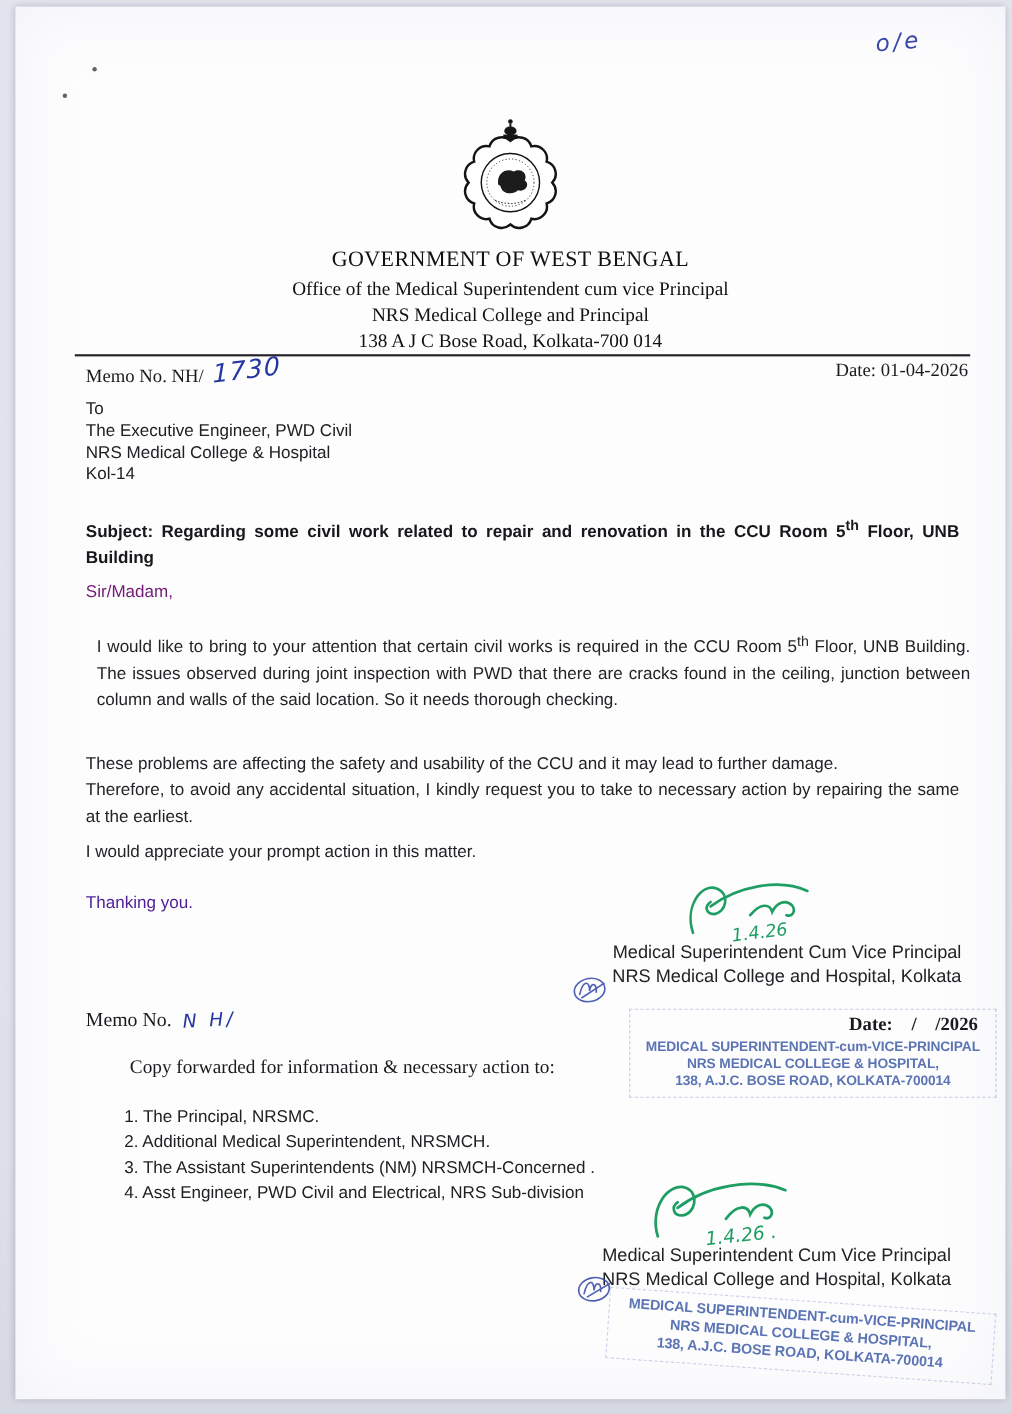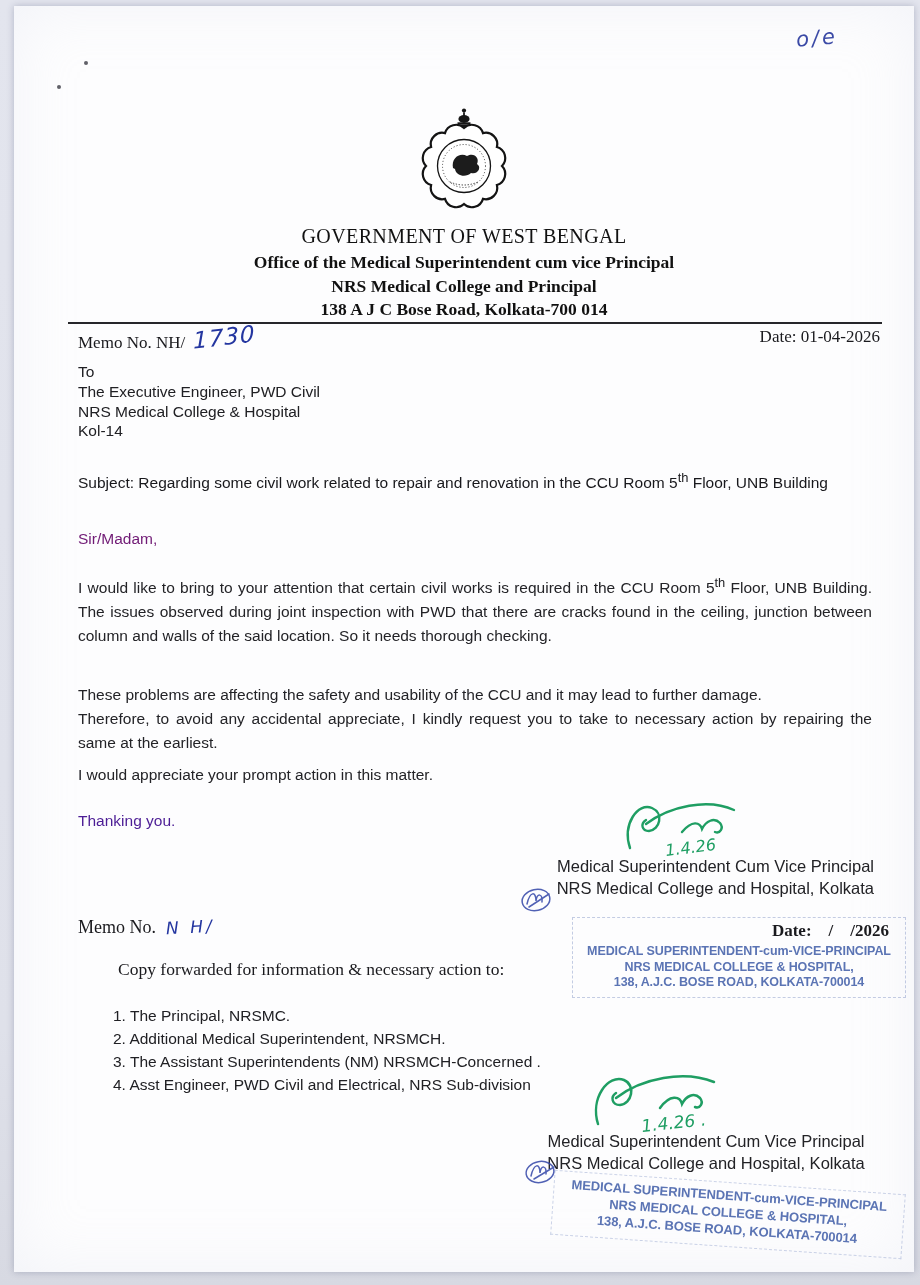--- a/index.html
+++ b/index.html
@@ -20,39 +20,39 @@
   .note-oe {
     left:782px; top:20px; color:#27379d; font-size:21px;
     font-family:"DejaVu Sans",sans-serif; font-style:italic;
     transform:rotate(-5deg); letter-spacing:3px; opacity:.9;
   }
 
   .emblem { left:50%; top:100px; transform:translateX(-50%); }
 
   .header-block { left:0; top:219px; width:100%; text-align:center; font-family:"Liberation Serif",serif; color:#111; }
   .hdr-gov { font-size:20px; letter-spacing:.4px; margin-bottom:3px; }
-  .hdr-bold { font-size:17.5px; font-weight:bold; line-height:23.5px; }
+  .hdr-bold { font-size:17.5px; font-weight:normal; line-height:23.5px; }
 
   .rule { left:54px; top:316px; width:814px; border-top:2px solid #26262a; }
 
   .memo-row { left:64px; top:321px; width:802px; display:flex; justify-content:space-between;
     font-family:"Liberation Serif",serif; font-size:17px; color:#1a1a1e; }
   .hand-blue {
     color:#2436a0; font-family:"DejaVu Sans",sans-serif; font-style:italic;
     display:inline-block; transform:rotate(-7deg) skewX(-6deg);
   }
   .memo-num { font-size:23px; margin-left:8px; position:relative; top:-3px; letter-spacing:1px; }
 
   .recipient { left:64px; top:356px; font-size:15.5px; line-height:19.8px; color:#202024; }
 
-  .subject { left:64px; top:460px; width:794px; font-size:15.5px; font-weight:normal;
+  .subject { left:64px; top:460px; width:794px; font-size:15.5px; font-weight:bold;
     line-height:24px; text-align:justify; color:#18181c; }
   .salutation { left:64px; top:524px; font-size:15.5px; color:#701a75; }
   .para { left:64px; width:794px; font-size:15.5px; line-height:24px; text-align:justify; color:#232327; }
-  .p1 { top:565px; } .p2 { top:657px;margin-top:20px; } .p3 { top:701px; } .p4 { top:757px; }
+  .p1 { top:565px;margin-left:10px; } .p2 { top:657px;margin-top:20px; } .p3 { top:701px; } .p4 { top:757px; }
   .closing { left:64px; top:806px; font-size:15.5px; color:#4c1d95; }
 
   .sig-svg { overflow:visible; }
   .sig1 { left:608px; top:790px; }
   .sig2 { left:574px; top:1060px; }
   .sig-date { font-family:"DejaVu Sans",sans-serif; font-style:italic; }
 
   .title1 { right:40px; top:849px; text-align:right; font-size:16.5px; line-height:22px; color:#222226; }
   .title2 { left:500px; top:1124px; width:384px; text-align:center; font-size:16.5px; line-height:22px; color:#222226; }
 
@@ -129,21 +129,21 @@
     <div class="abs subject">
       <span>Subject: Regarding some civil work related to repair and renovation in the CCU Room 5</span><sup>th</sup><span> Floor, UNB Building</span>
     </div>
 
     <div class="abs salutation">Sir/Madam,</div>
 
     <div class="abs para p1">
       <span>I would like to bring to your attention that certain civil works is required in the CCU Room 5</span><sup>th</sup><span> Floor, UNB Building. The issues observed during joint inspection with PWD that there are cracks found in the ceiling, junction between column and walls of the said location. So it needs thorough checking.</span>
     </div>
     <div class="abs para p2">These problems are affecting the safety and usability of the CCU and it may lead to further damage.</div>
-    <div class="abs para p3">Therefore, to avoid any accidental appreciate, I kindly request you to take to necessary action by repairing the same at the earliest.</div>
+    <div class="abs para p3">Therefore, to avoid any accidental situation, I kindly request you to take to necessary action by repairing the same at the earliest.</div>
     <div class="abs para p4">I would appreciate your prompt action in this matter.</div>
     <div class="abs closing">Thanking you.</div>
 
     <svg class="abs sig-svg sig1" width="172" height="72" viewBox="0 0 172 72">
       <g fill="none" stroke="#1f9e63" stroke-width="2.4" stroke-linecap="round">
         <path d="M8,52 C0,28 16,6 30,12 C42,17 38,34 27,35 C20,35 18,28 24,24"></path>
         <path d="M24,28 C48,10 86,2 112,14"></path>
         <path d="M60,36 C70,24 78,26 80,33 C84,25 92,21 98,27 C102,32 98,38 93,36"></path>
       </g>
       <text class="sig-date" x="44" y="60" font-size="16" fill="#1f9e63" transform="rotate(-7 44 60)">1.4.26</text>

